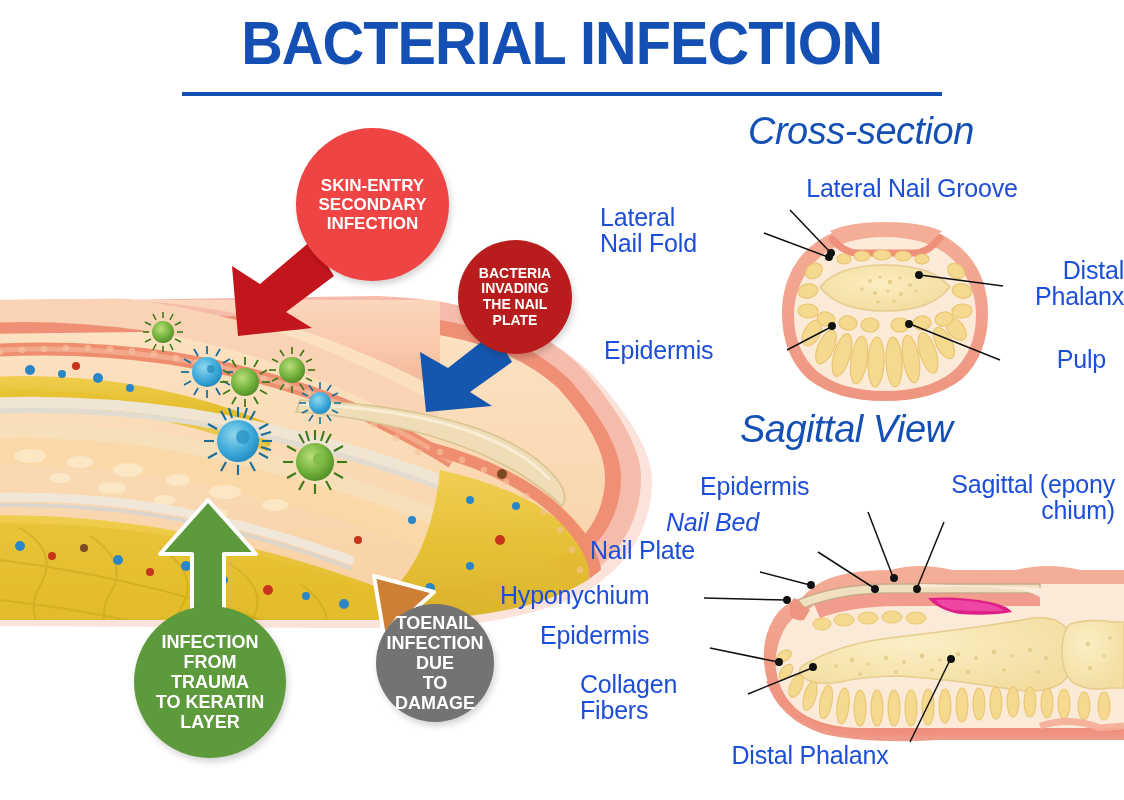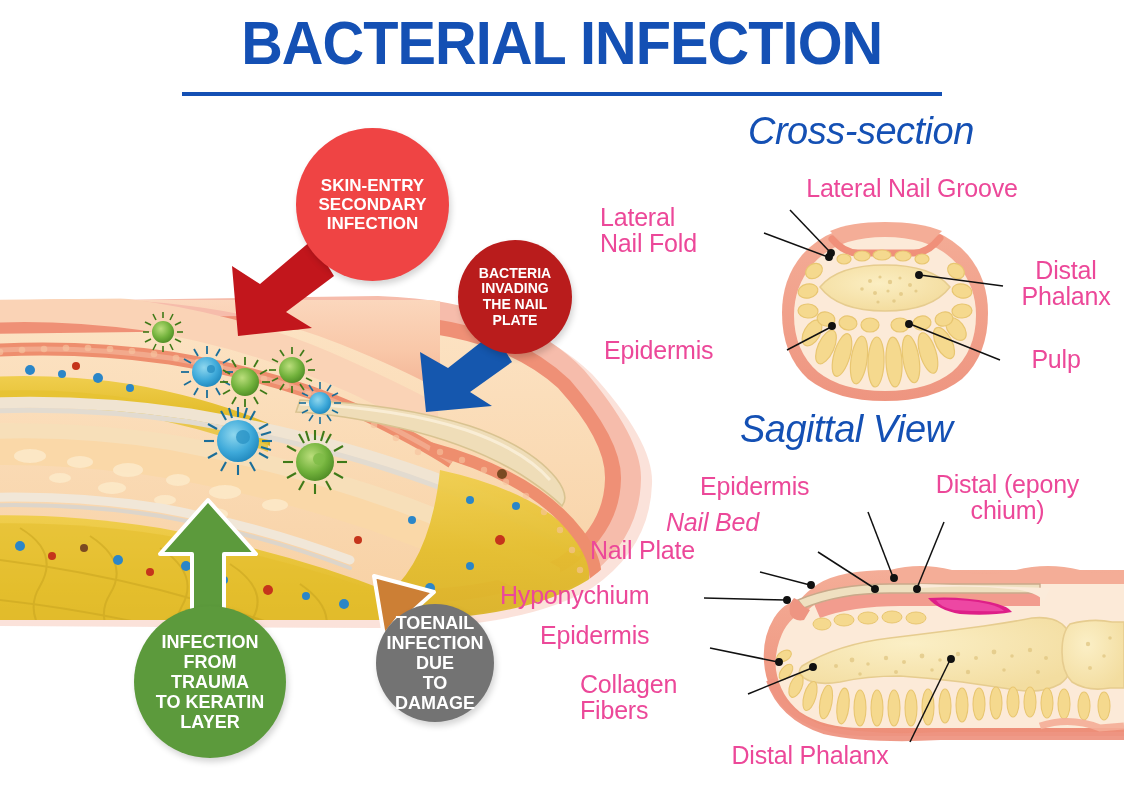--- a/index.html
+++ b/index.html
@@ -39,28 +39,28 @@
     font-size:38px;color:#1450B4;
     white-space:nowrap;
     letter-spacing:-0.5px;
   }
   #heading-cross{left:748px;top:110px;}
   #heading-sagittal{left:740px;top:408px;}
 
   
   .anat-label{
     position:absolute;
-    color:#ec4899;
+    color:#1d4ed8;
     font-size:25px;
     line-height:1.02;
     white-space:pre-line;
     letter-spacing:-0.2px;
   }
   .anat-label.r{text-align:left;}
-  .anat-label.l{text-align:center;}
+  .anat-label.l{text-align:right;}
   .anat-label.c{text-align:center;}
 
   
   .bubble{
     position:absolute;
     border-radius:50%;
     display:flex;align-items:center;justify-content:center;
     color:#ffffff;
     text-align:center;
     font-weight:bold;
@@ -634,21 +634,21 @@
 
   <div class="anat-label c" style="left: 782px; top: 176px; width: 260px; white-space: pre-line;">Lateral Nail Groove</div>
   <div class="anat-label r" style="left: 600px; top: 205px; width: 166px; white-space: pre-line;">Lateral
 Nail Fold</div>
   <div class="anat-label l" style="left: 1008px; top: 258px; width: 116px; white-space: pre-line;">Distal
 Phalanx</div>
   <div class="anat-label r" style="left: 604px; top: 338px; width: 180px; white-space: pre-line;">Epidermis</div>
   <div class="anat-label l" style="left: 1006px; top: 347px; width: 100px; white-space: pre-line;">Pulp</div>
 
   <div class="anat-label r" style="left: 700px; top: 474px; width: 166px; white-space: pre-line;">Epidermis</div>
-  <div class="anat-label l" style="left: 900px; top: 472px; width: 215px; white-space: pre-line;">Distal (epony
+  <div class="anat-label l" style="left: 900px; top: 472px; width: 215px; white-space: pre-line;">Sagittal (epony
 chium)</div>
   <div class="anat-label r" style="left: 666px; top: 510px; width: 150px; white-space: pre-line; font-style: italic;">Nail Bed</div>
   <div class="anat-label r" style="left: 590px; top: 538px; width: 166px; white-space: pre-line;">Nail Plate</div>
   <div class="anat-label r" style="left: 500px; top: 583px; width: 198px; white-space: pre-line;">Hyponychium</div>
   <div class="anat-label r" style="left: 540px; top: 623px; width: 162px; white-space: pre-line;">Epidermis</div>
   <div class="anat-label r" style="left: 580px; top: 672px; width: 162px; white-space: pre-line;">Collagen
 Fibers</div>
   <div class="anat-label c" style="left: 700px; top: 743px; width: 220px; white-space: pre-line;">Distal Phalanx</div>
 
   <svg class="arrow-svg" style="left:216px;top:236px;width:130px;height:110px;" viewBox="0 0 130 110">

